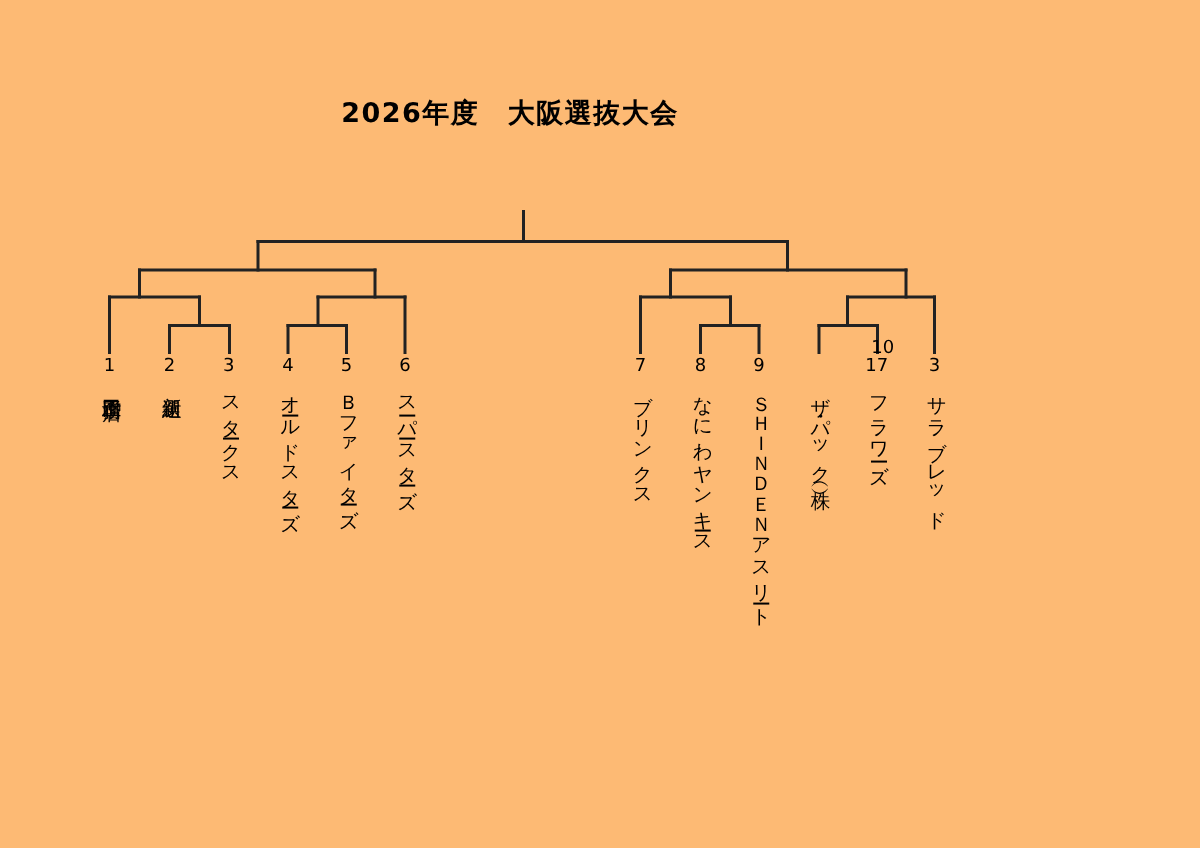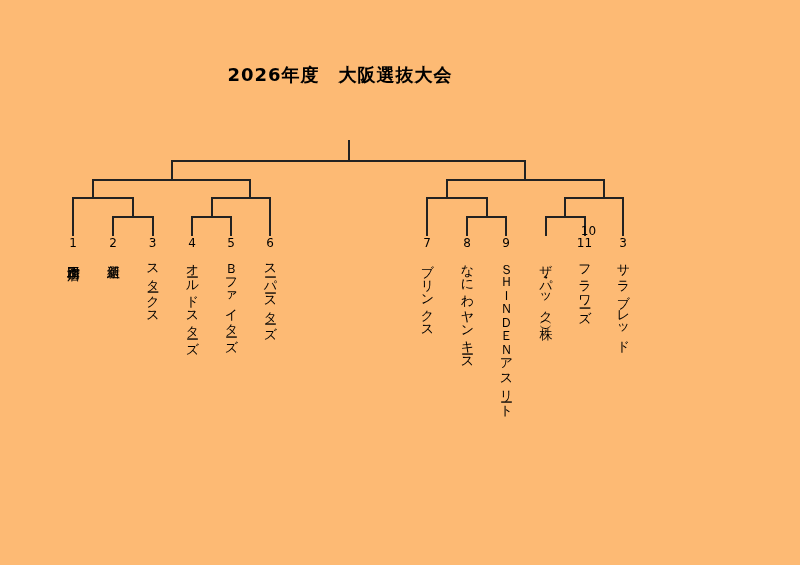--- a/index.html
+++ b/index.html
@@ -104,18 +104,18 @@
       <div class="seed" style="left: 270px; top: 237px;">6</div>
       <div class="team-name" style="left: 270px; top: 255px;">スーパースターズ</div>
       <div class="seed" style="left: 427px; top: 237px;">7</div>
       <div class="team-name" style="left: 427px; top: 255px;">ブリンクス</div>
       <div class="seed" style="left: 467px; top: 237px;">8</div>
       <div class="team-name" style="left: 467px; top: 255px;">なにわヤンキース</div>
       <div class="seed" style="left: 506px; top: 237px;">9</div>
       <div class="team-name" style="left: 506px; top: 255px;">ＳＨＩＮＤＥＮアスリート</div>
       <div class="seed" style="left: 545.5px; top: 225px; margin-left: 43px;">10</div>
       <div class="team-name" style="left: 545.5px; top: 255px;">ザ・パック（株）</div>
-      <div class="seed" style="left: 584.5px; top: 237px;">11</div>
+      <div class="seed" style="left: 584.5px; top: 237px;">17</div>
       <div class="team-name" style="left: 584.5px; top: 255px;">フラワーズ</div>
       <div class="seed" style="left: 623px; top: 237px;">3</div>
       <div class="team-name" style="left: 623px; top: 255px;">サラブレッド</div>
     </div>
 </div>
 
 </body></html>

